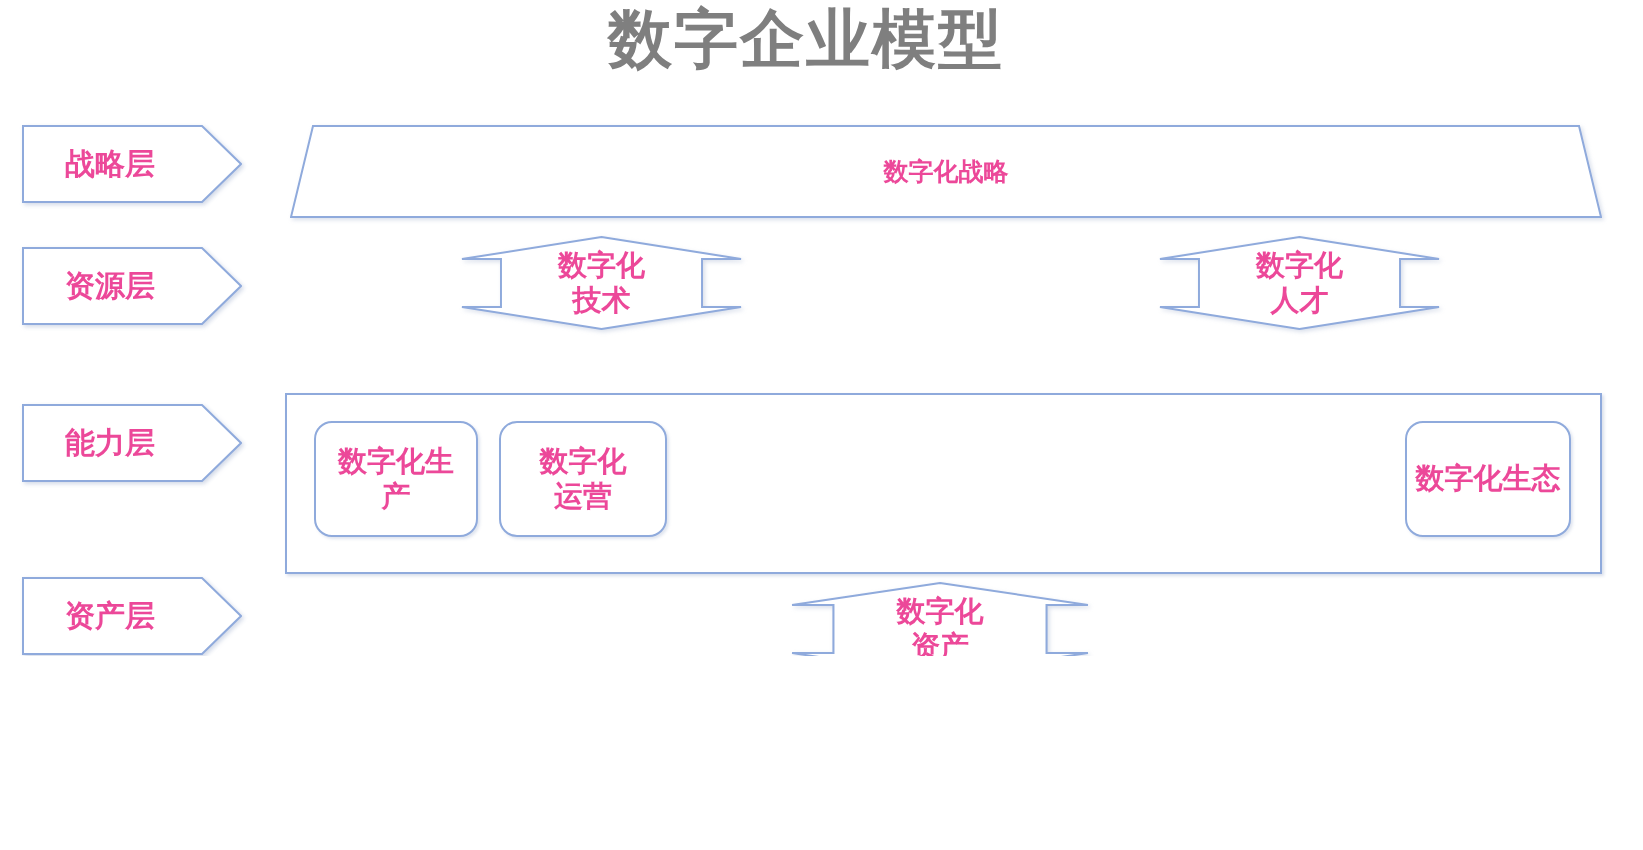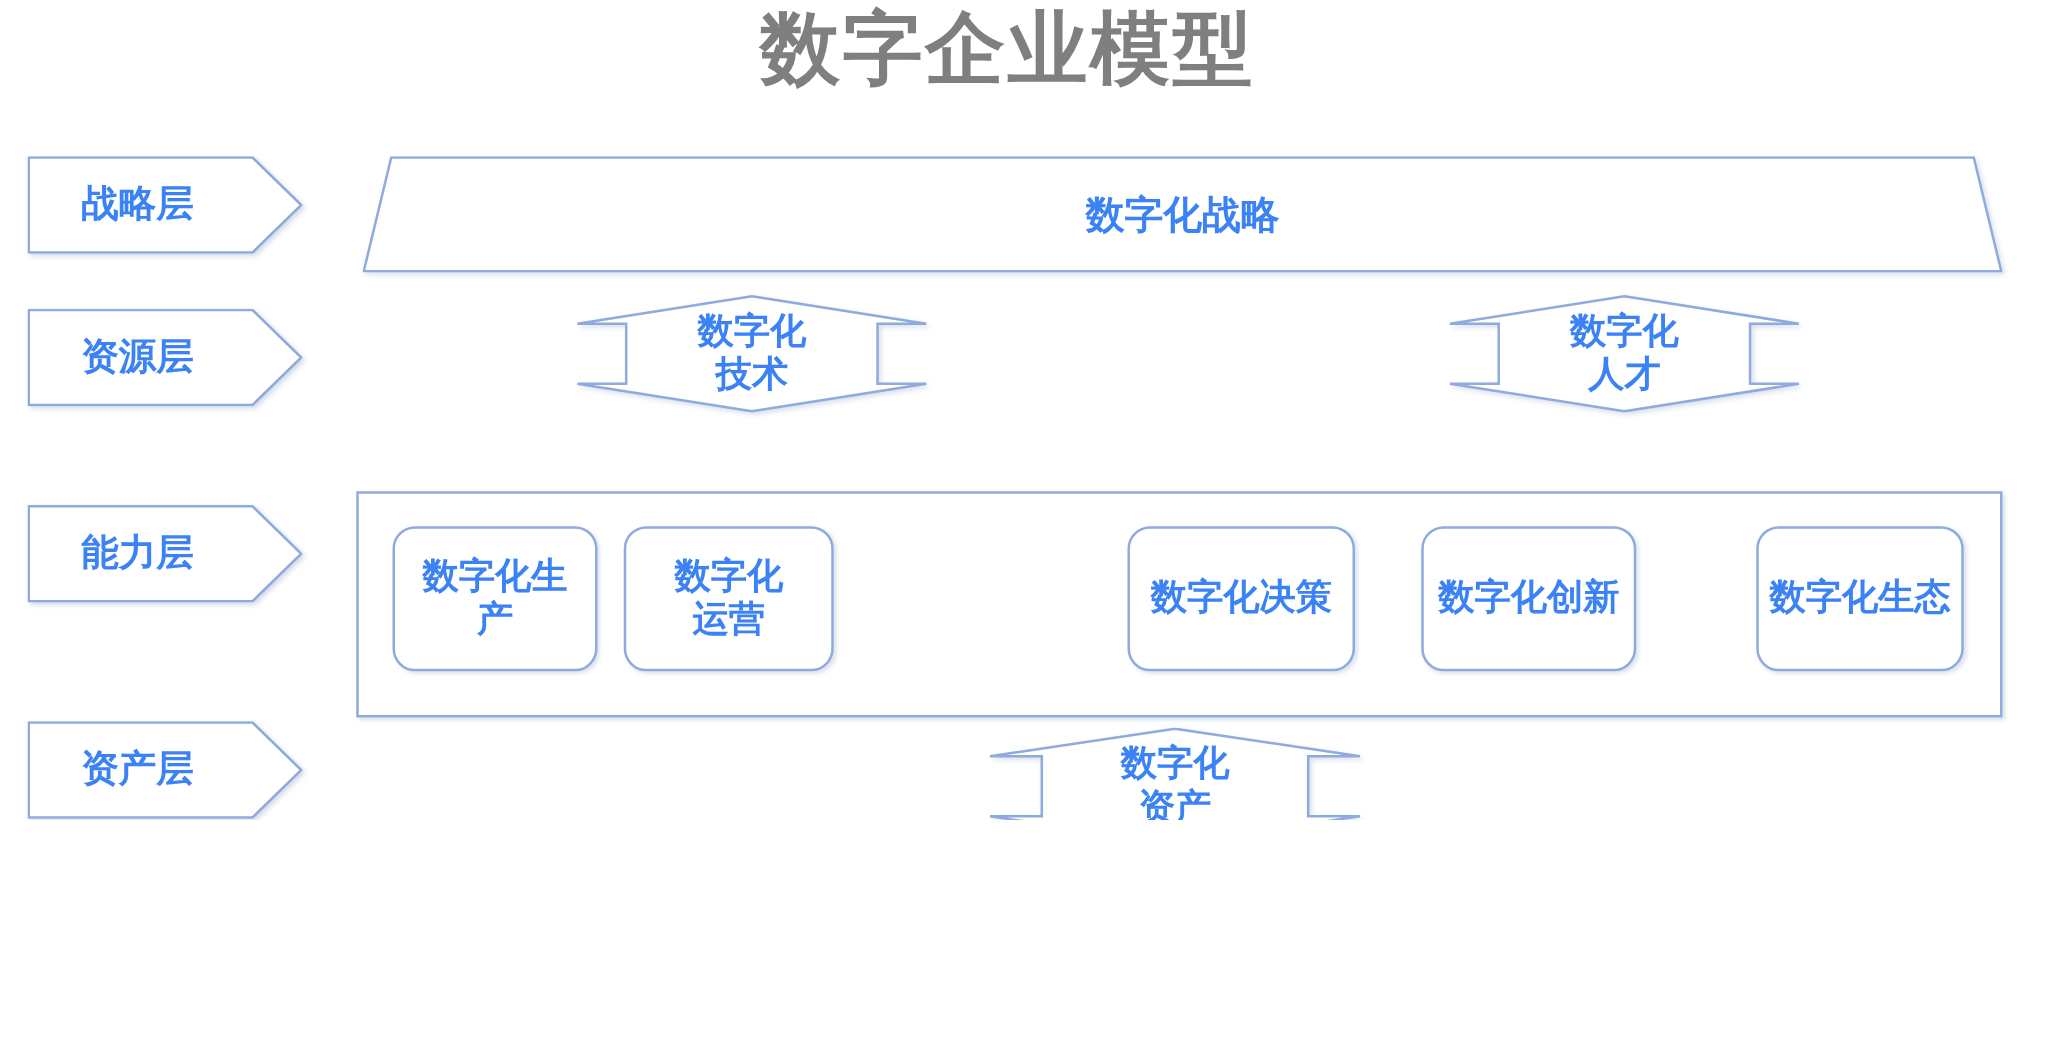--- a/index.html
+++ b/index.html
@@ -12,40 +12,40 @@
 
   
   #title {
     position:absolute; top:-4px; left:0; width:1612px;
     text-align:center; font-size:64px; font-weight:bold;
     color:#7f7f7f; letter-spacing:2px;
   }
 
   
   .shape-text {
-    font-weight:bold; color:#3b82f6; text-align:center;
+    font-weight:bold; color:#ec4899; text-align:center;
     line-height:1.22;
   }
 
   
   .pentagon { width:220px; height:78px; left:22px; }
   .pentagon svg { position:absolute; inset:0; width:100%; height:100%;
     filter:drop-shadow(2px 2px 2px rgba(130,150,190,.35)); }
   .pentagon .lbl {
     position:absolute; inset:0; display:flex; align-items:center; justify-content:center;
     padding-right:44px; font-size:30px;
   }
 
   
   #trapezoid { left:290px; top:125px; width:1312px; height:93px; }
   #trapezoid svg { position:absolute; inset:0; width:100%; height:100%;
     filter:drop-shadow(2px 2px 2px rgba(130,150,190,.3)); }
   #trapezoid .lbl {
     position:absolute; inset:0; display:flex; align-items:center; justify-content:center;
-    font-size:31px;
+    font-size:25px;
   }
 
   
   .updown { height:94px; }
   .updown svg { position:absolute; inset:0; width:100%; height:100%;
     filter:drop-shadow(2px 2px 2px rgba(130,150,190,.3)); }
   .updown .lbl {
     position:absolute; inset:0; display:flex; flex-direction:column;
     align-items:center; justify-content:center; font-size:29px;
   }
@@ -147,26 +147,20 @@
 
   <div class="abs" id="cap-container">
     <div class="cap-box shape-text" style="left:27px;  width:160px">
       <span>数字化生</span>
       <span>产</span>
     </div>
     <div class="cap-box shape-text" style="left:212px; width:164px">
       <span>数字化</span>
       <span>运营</span>
     </div>
-    <div class="cap-box shape-text" style="left:615px; width:178px">
-      <span>数字化决策</span>
-    </div>
-    <div class="cap-box shape-text" style="left:850px; width:168px">
-      <span>数字化创新</span>
-    </div>
     <div class="cap-box shape-text" style="left:1118px; width:162px">
       <span>数字化生态</span>
     </div>
   </div>
 
   <div class="abs updown" style="left:790px; top:582px; width:300px">
     <svg viewBox="0 0 290 94" preserveAspectRatio="none">
       <polygon class="stroke-shape" points="145,1 288,23 248,23 248,71 288,71 145,93 2,71 42,71 42,23 2,23"></polygon>
     </svg>
     <div class="lbl shape-text">

